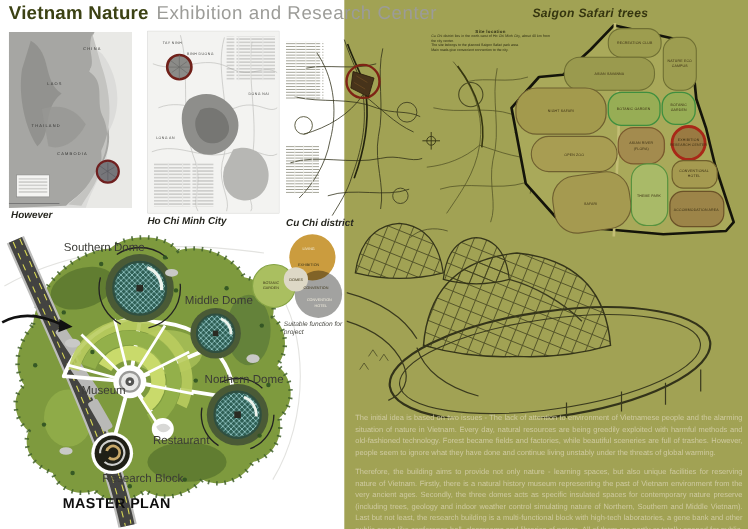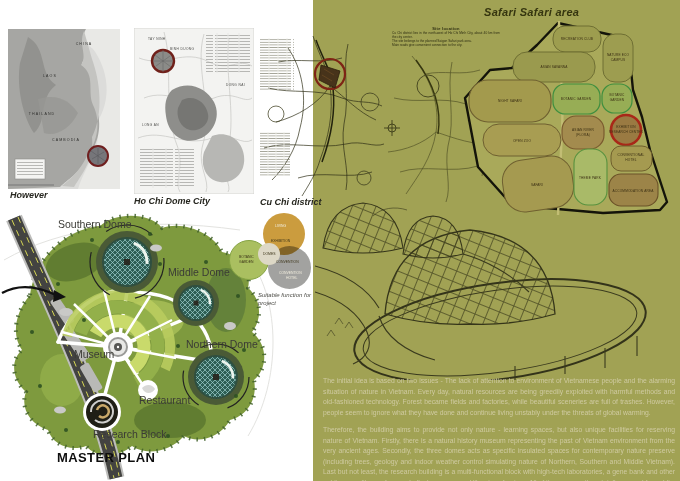--- a/index.html
+++ b/index.html
@@ -58,20 +58,23 @@
         <path d="M1,1.5 H39" stroke="#8e8e8c" stroke-width="0.6"></path>
       </pattern>
       <pattern id="tbl2" patternUnits="userSpaceOnUse" width="34" height="2.6">
         <path d="M1,1.3 H33" stroke="#55553e" stroke-width="0.5"></path>
       </pattern>
     </defs>
   </svg>
 
   <div class="olive"></div>
 
+  <div class="hdr">
+    <span class="b">Vietnam Nature</span><span class="r">Exhibition and Research Center</span>
+  </div>
 
   <svg class="abs" style="left:8px;top:29px" width="112" height="160">
     <rect width="112" height="160" fill="#dcdcda"></rect>
     <path d="M60,0 L112,0 L112,160 L70,160 C80,130 95,120 88,95 C105,70 100,40 85,20 Z" fill="#e9e9e6"></path>
     <path d="M0,0 L78,0 C70,14 82,24 74,34 C90,44 80,60 86,74 C95,92 92,112 80,128 C70,146 60,150 52,158 L0,160 Z" fill="#a6a6a3"></path>
     <path d="M20,8 C40,20 30,44 48,56 C30,70 40,92 26,104 C16,90 8,60 12,34 Z" fill="#8d8d8a" opacity="0.8"></path>
     <path d="M76,2 C70,16 80,26 73,36 C88,46 79,62 85,76 C93,92 90,112 79,127 C72,142 62,150 54,157 L66,158 C76,142 86,130 84,108 C96,84 92,52 84,30 Z" fill="#c4c4c1"></path>
     <path d="M30,70 C50,64 62,72 70,84 C62,100 48,108 36,104 Z" fill="#979794" opacity="0.8"></path>
     <text class="m1" x="76" y="16" text-anchor="middle">CHINA</text>
     <text class="m1" x="42" y="48" text-anchor="middle">LAOS</text>
@@ -102,21 +105,21 @@
     <path d="M21,27 L37,39 M22,38 L36,28 M29,22 V44 M19,33 H39" stroke="#6a6a68" stroke-width="0.6"></path>
     <rect x="72" y="5" width="44" height="40" fill="url(#tbl)"></rect>
     <path d="M83,5 V45 M94,5 V45 M105,5 V45" stroke="#e7e7e5" stroke-width="1"></path>
     <rect x="6" y="120" width="54" height="40" fill="url(#tbl)"></rect>
     <path d="M19,120 V160 M32,120 V160 M45,120 V160" stroke="#e7e7e5" stroke-width="1"></path>
     <text class="m2" x="14" y="12">TAY NINH</text>
     <text class="m2" x="36" y="22">BINH DUONG</text>
     <text class="m2" x="92" y="58">DONG NAI</text>
     <text class="m2" x="8" y="98">LONG AN</text>
   </svg>
-  <div class="cap" style="left:134px;top:196px">Ho Chi Dome City</div>
+  <div class="cap" style="left:134px;top:196px">Ho Chi Minh City</div>
 
   <svg class="abs" style="left:258px;top:28px" width="126" height="170">
     <g stroke="#2e2e16" stroke-width="0.7" fill="none">
       <path d="M55,8 C62,30 70,40 72,58 C76,86 70,110 62,132 C58,146 50,158 44,168"></path>
       <path d="M72,58 C88,70 100,84 118,92"></path>
       <path d="M72,58 C60,76 40,88 18,94"></path>
       <path d="M30,20 C44,40 50,70 42,100 C38,122 26,140 14,152"></path>
       <path d="M90,16 C84,40 92,70 86,96 C82,120 92,140 88,162"></path>
       <path d="M10,60 C34,66 60,60 84,70 C100,76 112,72 124,78"></path>
       <path d="M6,120 C30,112 60,122 88,116 C104,112 116,120 126,116"></path>
@@ -156,21 +159,21 @@
       <path d="M86,74 C96,88 104,108 100,130"></path>
     </g>
     <path d="M34,14 C52,38 60,62 56,88" stroke="#35350f" stroke-width="1.4" fill="none"></path>
     <circle cx="46" cy="40" r="11" fill="none" stroke="#4a4a22" stroke-width="1"></circle>
     <g stroke="#3c3c18" stroke-width="0.9">
       <path d="M10,74 V90 M2,82 H18"></path>
       <circle cx="10" cy="82" r="4" fill="none"></circle>
     </g>
   </svg>
 
-  <div class="saf-t">Safari Safari area</div>
+  <div class="saf-t">Saigon Safari trees</div>
   <svg class="abs" style="left:455px;top:18px" width="225" height="200">
     <path d="M103,5 L170,20 L175,42 L178,72 L187,99 L195,132 L212,184 L205,192 L148,195 L57,187 L23,149 L10,80 L35,52 L57,50 L82,27 Z" fill="#a9a95a" stroke="#14140a" stroke-width="2.4" stroke-linejoin="round"></path>
     <path d="M104,3 C104,40 109,80 107,112 C105,150 104,175 103,197" stroke="#c2bd74" stroke-width="2.4" fill="none"></path>
 
     <rect x="98" y="8" width="48" height="26" rx="12" fill="#9d9d4f" stroke="#6f6f33" stroke-width="1"></rect>
     <rect x="58" y="34" width="82" height="30" rx="14" fill="#9a9a4e" stroke="#6f6f33" stroke-width="1"></rect>
     <rect x="148" y="16" width="30" height="48" rx="12" fill="#9d9d50" stroke="#6f6f33" stroke-width="1"></rect>
     <rect x="14" y="62" width="82" height="42" rx="19" fill="#a39a4d" stroke="#6f6030" stroke-width="1.1"></rect>
     <rect x="98" y="66" width="47" height="30" rx="12" fill="#97ad55" stroke="#3f8f3f" stroke-width="1.2"></rect>
     <rect x="147" y="66" width="30" height="29" rx="12" fill="#97ad55" stroke="#3f8f3f" stroke-width="1.2"></rect>

